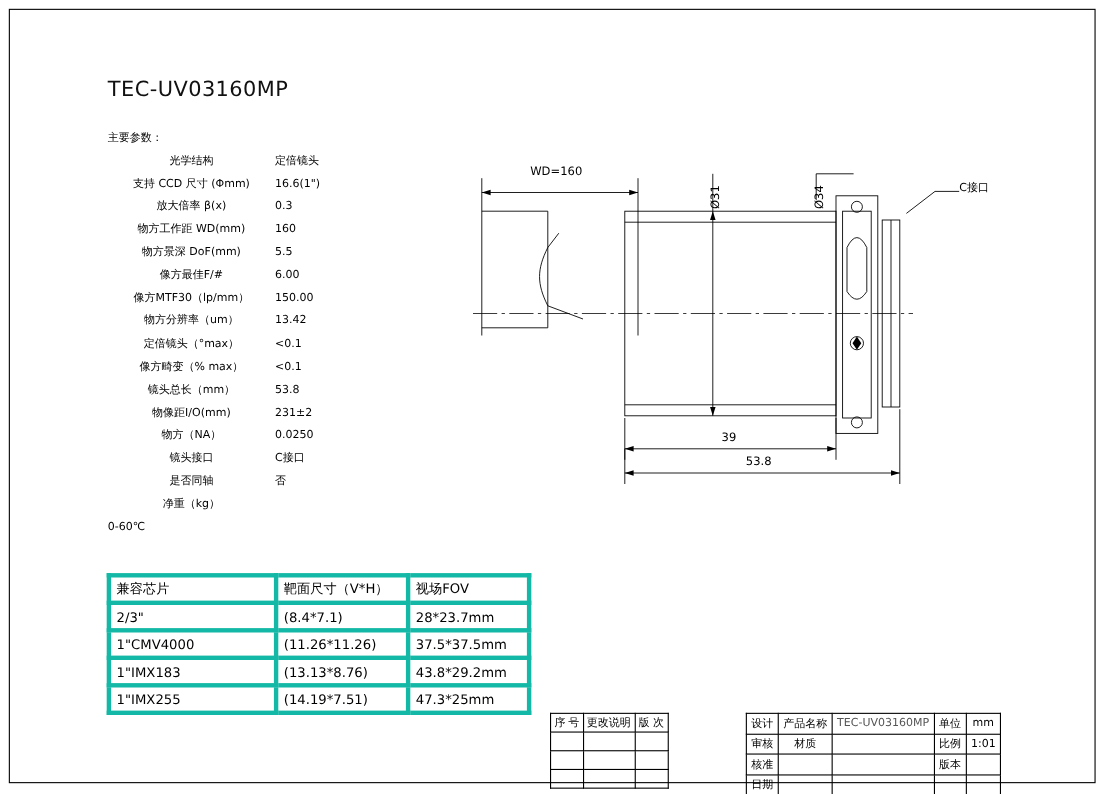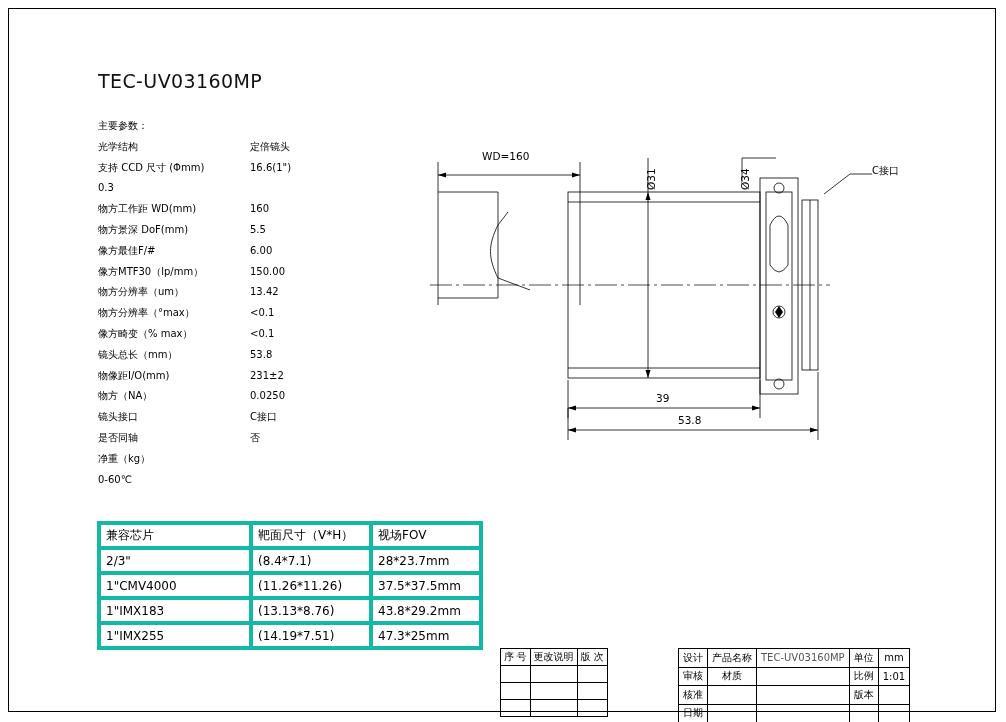--- a/index.html
+++ b/index.html
@@ -22,21 +22,21 @@
     font-size:19px;letter-spacing:.4px;color:#111;
     white-space:nowrap;
   }
   
   #spec{
     position:absolute;left:98px;top:116px;
     font-size:10px;line-height:20.8px;
   }
   #spec .heading{white-space:nowrap;}
   #spec .row{display:flex;white-space:nowrap;}
-  #spec .k{width:152px;}
+  #spec .k{width:152px;text-align:center;}
   #spec .v{}
   
   #compat{
     position:absolute;left:97px;top:521px;
     border-collapse:collapse;
     font-size:12px;
   }
   #compat td{
     border:4px solid #14b8a6;
     height:21px;
@@ -84,20 +84,21 @@
   <div class="heading">主要参数：</div>
   <div class="row">
       <span class="k">光学结构</span>
       <span class="v">定倍镜头</span>
     </div>
   <div class="row">
       <span class="k">支持 CCD 尺寸 (Φmm)</span>
       <span class="v">16.6(1")</span>
     </div>
   <div class="row">
+      <span class="k">放大倍率 β(x)</span>
       <span class="v">0.3</span>
     </div>
   <div class="row">
       <span class="k">物方工作距 WD(mm)</span>
       <span class="v">160</span>
     </div>
   <div class="row">
       <span class="k">物方景深 DoF(mm)</span>
       <span class="v">5.5</span>
     </div>
@@ -107,21 +108,21 @@
     </div>
   <div class="row">
       <span class="k">像方MTF30（lp/mm）</span>
       <span class="v">150.00</span>
     </div>
   <div class="row">
       <span class="k">物方分辨率（um）</span>
       <span class="v">13.42</span>
     </div>
   <div class="row">
-      <span class="k">物方分辨率（°max）</span>
+      <span class="k">定倍镜头（°max）</span>
       <span class="v">&lt;0.1</span>
     </div>
   <div class="row">
       <span class="k">像方畸变（% max）</span>
       <span class="v">&lt;0.1</span>
     </div>
   <div class="row">
       <span class="k">镜头总长（mm）</span>
       <span class="v">53.8</span>
     </div>

